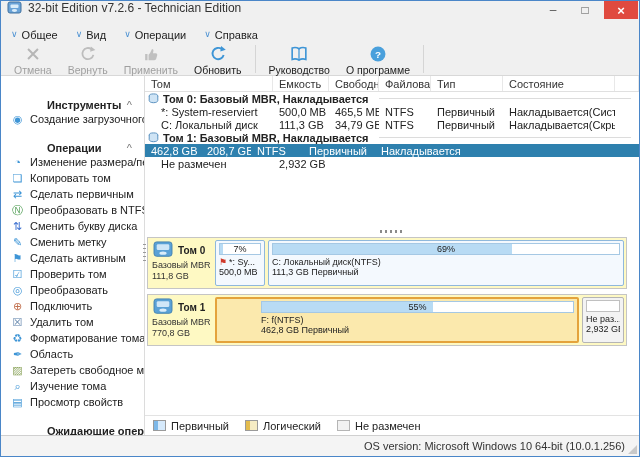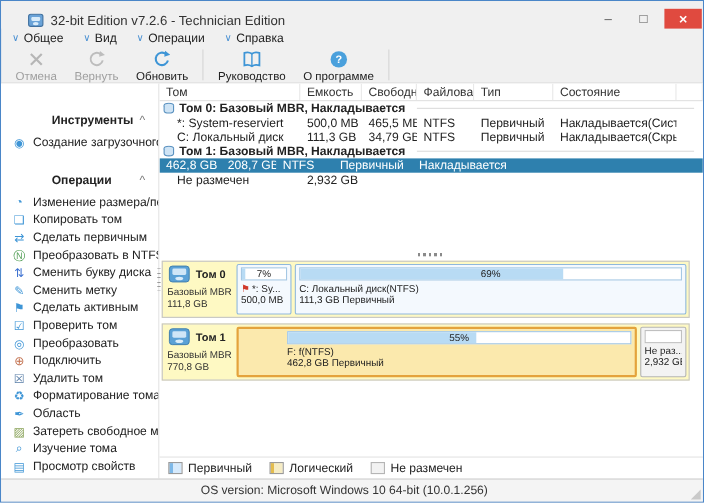--- a/index.html
+++ b/index.html
@@ -3,42 +3,42 @@
 <meta charset="utf-8">
 <style>
   * { margin:0; padding:0; box-sizing:border-box; }
   html,body { background:#cfd6de; font-family:"Liberation Sans", sans-serif; }
   .window{
     width:640px; height:457px; background:#f0f0f0;
     border:1px solid #4a86c8; position:relative; overflow:hidden;
     display:flex; flex-direction:column; font-size:11px; color:#222;
   }
   
-  .titlebar{ height:25px; display:flex; align-items:flex-end; padding-left:24px; gap:6px; background:#f0f0f0; }
+  .titlebar{ height:25px; display:flex; align-items:flex-start; padding-left:6px; gap:6px; background:#f0f0f0; }
   .title-text{ font-size:12px; color:#333; flex:1; white-space:nowrap; }
   .win-btn{ width:26px; height:18px; display:flex; align-items:center; justify-content:center;
             color:#555; font-size:12px; cursor:default; }
   .win-close{ width:34px; height:18px; background:#e04a3f; color:#fff; font-weight:bold;
               display:flex; align-items:center; justify-content:center; margin-right:1px; font-size:13px; }
   
   .menubar{ height:17px; display:flex; align-items:center; gap:18px; padding-left:10px; }
   .menu-item{ display:flex; align-items:center; gap:4px; }
   .menu-chev{ color:#4a90d2; font-size:9px; line-height:9px; }
   
   .toolbar{ height:33px; display:flex; align-items:flex-start; padding:1px 0 0 6px; gap:2px;
             border-bottom:1px solid #d8d8d8; }
   .tb-btn{ display:flex; flex-direction:column; align-items:center; padding:1px 7px; min-width:44px; }
   .tb-btn svg{ display:block; }
   .tb-label{ font-size:10.5px; margin-top:1px; white-space:nowrap; }
   .tb-btn.disabled .tb-label{ color:#9f9f9f; }
   .tb-sep{ width:1px; height:28px; background:#d5d5d5; margin:1px 4px 0 4px; }
   
   .main{ flex:1; display:flex; background:#fff; position:relative; min-height:0; }
   .sidebar{ width:144px; border-right:1px solid #dcdcdc; background:#fff; padding:8px 0 0 10px; overflow:hidden; }
-  .sb-header{ display:flex; align-items:flex-start; height:18px; font-weight:bold; padding-right:12px; margin-top:20px;padding-left:36px; }
+  .sb-header{ display:flex; align-items:flex-end; height:18px; font-weight:bold; padding-right:12px; margin-top:9px;padding-left:36px; }
   .sb-header .sb-title{ flex:1; white-space:nowrap; }
   .sb-caret{ color:#777; font-size:11px; font-weight:normal; }
   .sb-item{ display:flex; align-items:center; gap:6px; height:16px; white-space:nowrap; overflow:hidden; }
   .ic{ width:13px; text-align:center; color:#3e95d6; font-size:11px; flex:none; }
   .v-grip{ position:absolute; left:142px; top:168px; width:3px; height:20px;
            background:repeating-linear-gradient(#9a9a9a 0 1px, transparent 1px 4px); }
   
   .content{ flex:1; display:flex; flex-direction:column; min-width:0; background:#fff; }
   .table-area{ height:150px; overflow:hidden; }
   .thead{ display:flex; height:16px; align-items:center; border-bottom:1px solid #e0e0e0; color:#333; }
@@ -80,21 +80,21 @@
   .filler{ flex:1; }
   
   .legend{ height:20px; border-top:1px solid #e3e3e3; display:flex; align-items:center; gap:16px; padding-left:8px; }
   .leg-item{ display:flex; align-items:center; gap:5px; }
   .swatch{ width:13px; height:11px; border:1px solid #9a9a9a; }
   .sw-primary{ background:linear-gradient(to right, #7db8e8 0 32%, #d6eafc 32%); }
   .sw-logical{ background:linear-gradient(to right, #e3bc4e 0 32%, #f6ecc4 32%); }
   .sw-unalloc{ background:#f2f2f2; border-color:#b5b5b5; }
   
   .statusbar{ height:21px; background:#f4f4f4; border-top:1px solid #d0d0d0; display:flex;
-              align-items:center; justify-content:center; padding-right:14px; color:#333; position:relative; }
+              align-items:center; justify-content:flex-end; padding-right:14px; color:#333; position:relative; }
   .grip{ position:absolute; right:2px; bottom:2px; width:0; height:0;
          border-left:9px solid transparent; border-bottom:9px solid #c9c9c9; }
 </style>
 </head>
 <body>
 
 <div class="window">
 
   <div class="titlebar">
     <svg width="15" height="14" viewBox="0 0 15 14">
@@ -134,20 +134,26 @@
         </svg>
       <span class="tb-label">Отмена</span>
     </div>
     <div class="tb-btn disabled">
       <svg width="18" height="18" viewBox="0 0 20 20">
         <path d="M16 11a6.2 6.2 0 1 1-2.2-6.3" stroke="#bdbdbd" stroke-width="2" fill="none"></path>
         <polygon points="13.2,1.6 18.2,5.6 12.4,7.4" fill="#bdbdbd"></polygon>
         </svg>
       <span class="tb-label">Вернуть</span>
     </div>
+    <div class="tb-btn disabled">
+      <svg width="18" height="18" viewBox="0 0 20 20">
+        <path d="M3.5 10h2.6v7H3.5zM7.3 17h6.4c1 0 1.9-.6 2.1-1.6l1.1-4c.3-1.1-.5-2.1-1.6-2.1h-3.1l.5-2.9c.2-1.1-.6-2-1.6-2L9 9l-1.7 1.7z" fill="#c0c0c0"></path>
+        </svg>
+      <span class="tb-label">Применить</span>
+    </div>
     <div class="tb-btn">
       <svg width="18" height="18" viewBox="0 0 20 20">
         <path d="M16.3 11.2a6.3 6.3 0 1 1-2.1-6.6" stroke="#3e95d6" stroke-width="2.1" fill="none"></path>
         <polygon points="13.4,1.2 18.6,5.2 12.6,7.2" fill="#3e95d6"></polygon>
         </svg>
       <span class="tb-label">Обновить</span>
     </div>
     <div class="tb-sep"></div>
     <div class="tb-btn">
       <svg width="20" height="18" viewBox="0 0 22 20">

